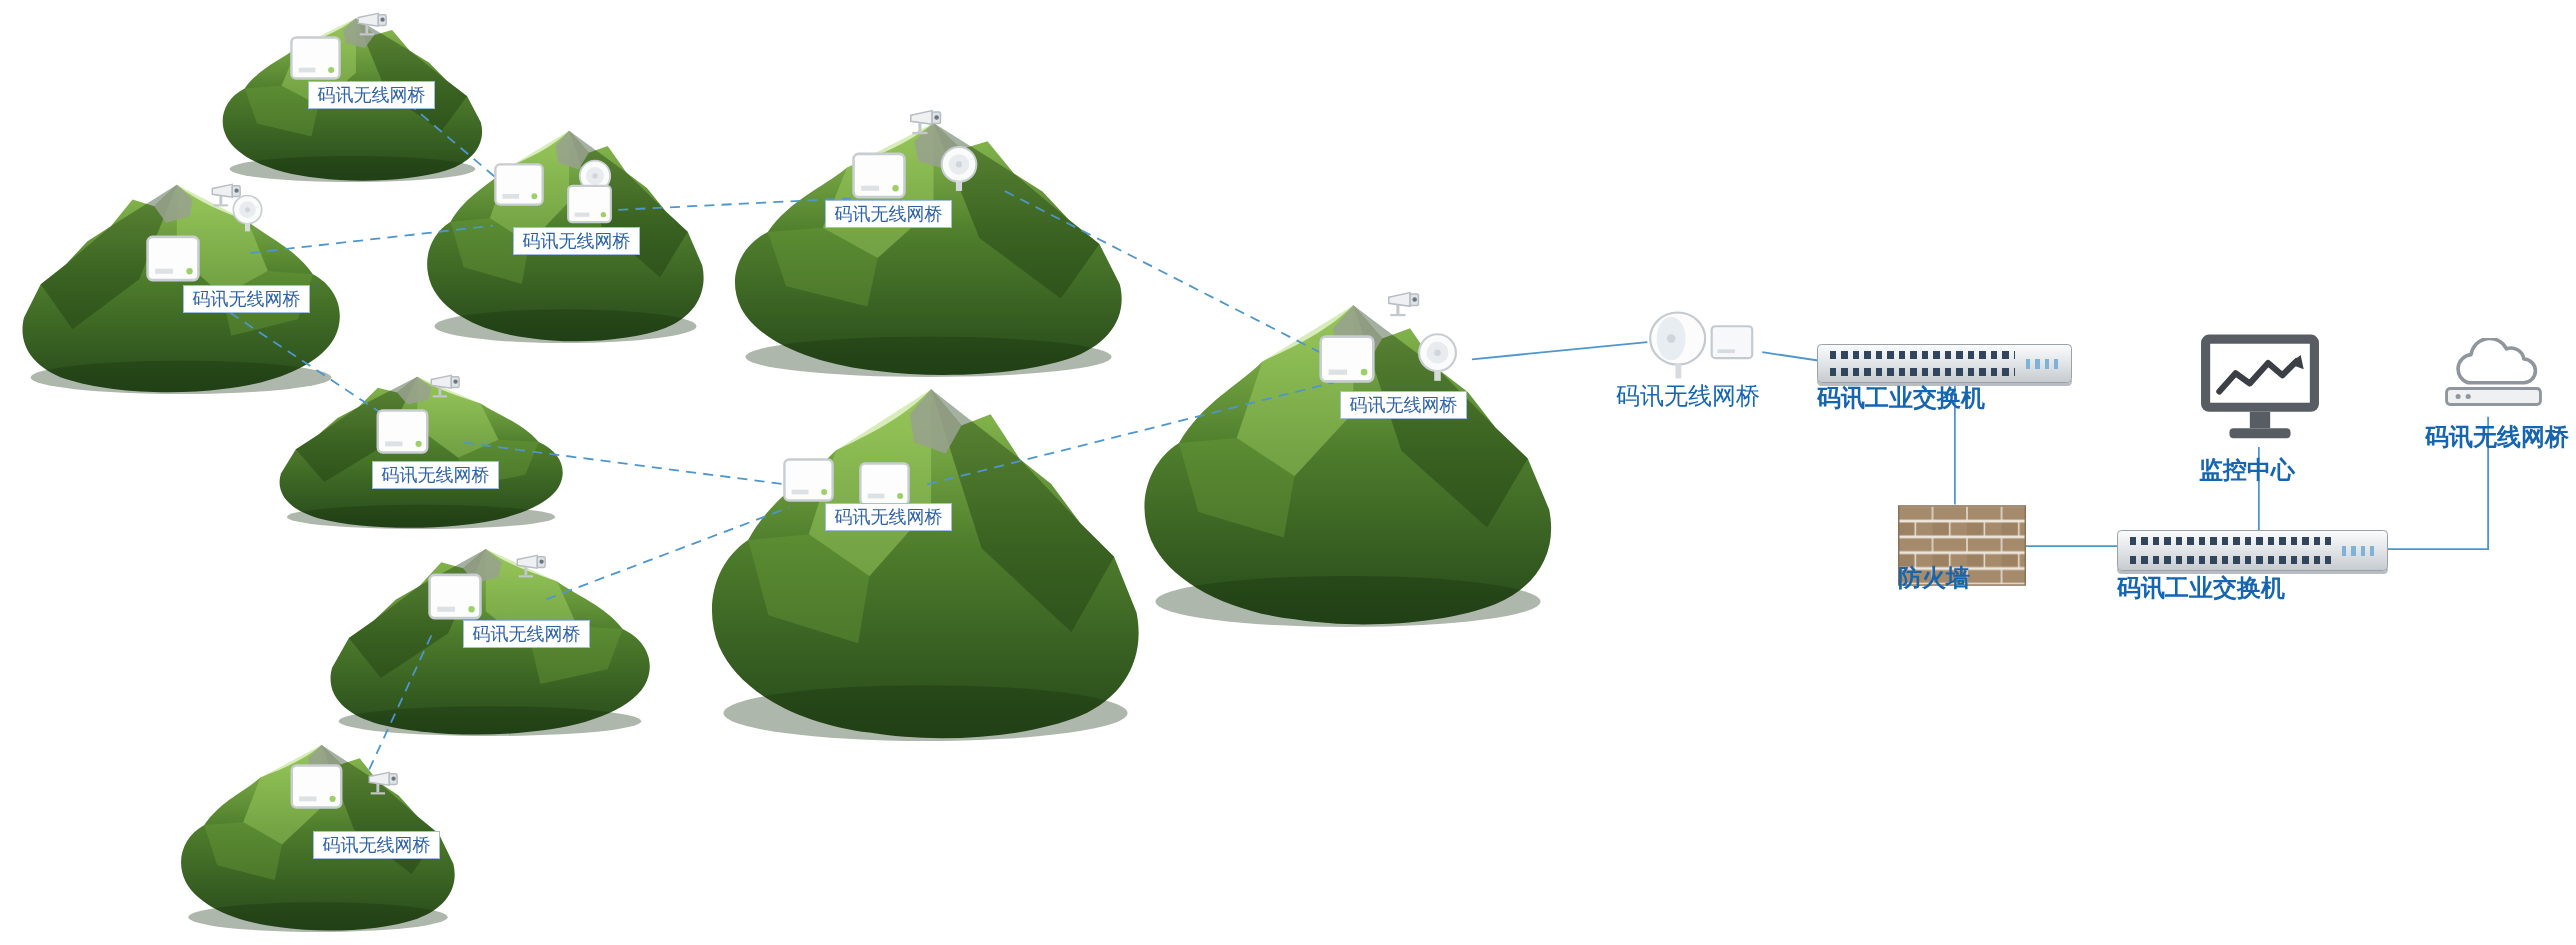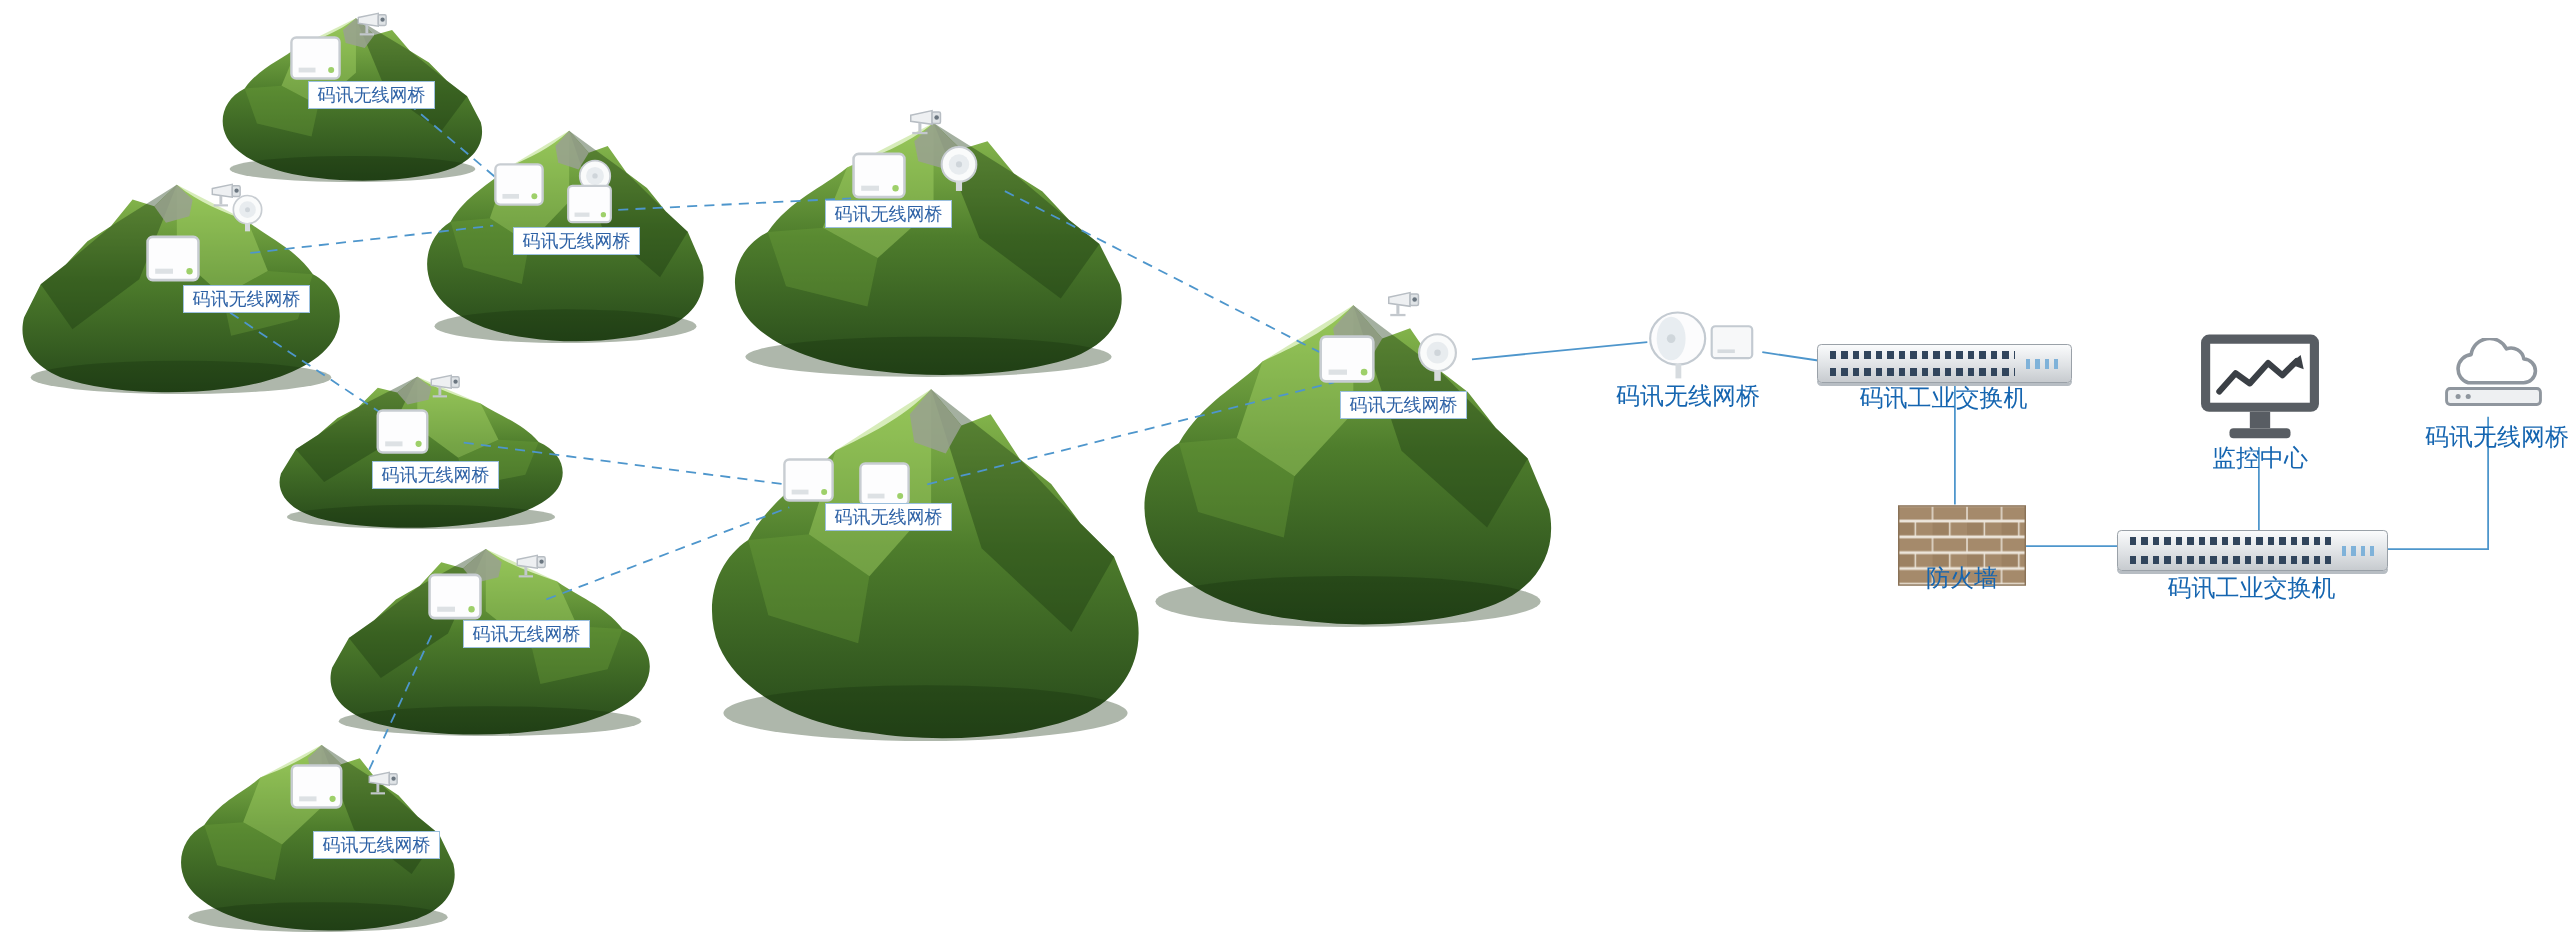--- a/index.html
+++ b/index.html
@@ -18,21 +18,21 @@
   .mountain.flip svg{transform:scaleX(-1);}
   .device{position:absolute;z-index:8;}
   .mt-label{
     position:absolute;z-index:9;background:#ffffff;border:1.4px solid #9cc0de;
     color:#2e62a6;font-size:18px;line-height:1.15;padding:2.9px 8.6px;white-space:nowrap;
   }
   .equip-label{
     position:absolute;z-index:9;color:#1565b0;font-size:24px;line-height:1.2;
     white-space:nowrap;
   }
-  .equip-label.centered{text-align:center;}
+  .equip-label.centered{text-align:left;font-weight:bold;}
   .switch{
     position:absolute;z-index:8;border-radius:4.3px;
     background:linear-gradient(180deg,#fafbfc,#dfe2e5 55%,#c7cbcf);
     border:1.4px solid #9aa1a8;box-shadow:0 2.9px 0 #b7bdc3;
   }
   .switch .ports{
     position:absolute;left:11.5px;right:56px;height:8.6px;
     background:repeating-linear-gradient(90deg,#31455c 0 6.5px,transparent 6.5px 11.5px);
   }
   .switch .ports.row1{top:5.8px;}
@@ -272,21 +272,21 @@
   <div class="equip-label centered" style="left:2117px;top:574px;width:269px;">码讯工业交换机</div>
 
   <svg class="equip-svg" style="left:2199px;top:332px;" width="122" height="115" viewBox="0 0 120 112">
     <rect x="2" y="2" width="116" height="76" rx="8" fill="#585d63"></rect>
     <rect x="11" y="11" width="98" height="58" fill="#ffffff"></rect>
     <polyline points="20,58 36,40 50,50 68,30 82,42 96,28" fill="none" stroke="#3b4046" stroke-width="6" stroke-linecap="round" stroke-linejoin="round"></polyline>
     <polygon points="100,22 103,36 89,31" fill="#3b4046"></polygon>
     <rect x="50" y="78" width="20" height="16" fill="#585d63"></rect>
     <rect x="30" y="94" width="60" height="10" rx="4" fill="#585d63"></rect>
   </svg>
-  <div class="equip-label centered" style="left:2199px;top:444px;width:122px;">监控中心</div>
+  <div class="equip-label centered" style="left:2199px;top:456px;width:122px;">监控中心</div>
 
   <svg class="equip-svg" style="left:2439px;top:338px;" width="109" height="78" viewBox="0 0 150 108">
     <path d="M40,62 a20,20 0 0 1 4,-39 a26,26 0 0 1 49,-8 a18,18 0 0 1 24,14 a16,16 0 0 1 -1,33 Z" fill="#ffffff" stroke="#8f969e" stroke-width="5" stroke-linejoin="round"></path>
     <rect x="10" y="70" width="130" height="22" rx="5" fill="#eef0f2" stroke="#8f969e" stroke-width="4"></rect>
     <circle cx="26" cy="81" r="3.5" fill="#8f969e"></circle>
     <circle cx="40" cy="81" r="3.5" fill="#8f969e"></circle>
   </svg>
   <div class="equip-label centered" style="left:2425px;top:423px;width:138px;">码讯无线网桥</div>
 
 </div>

